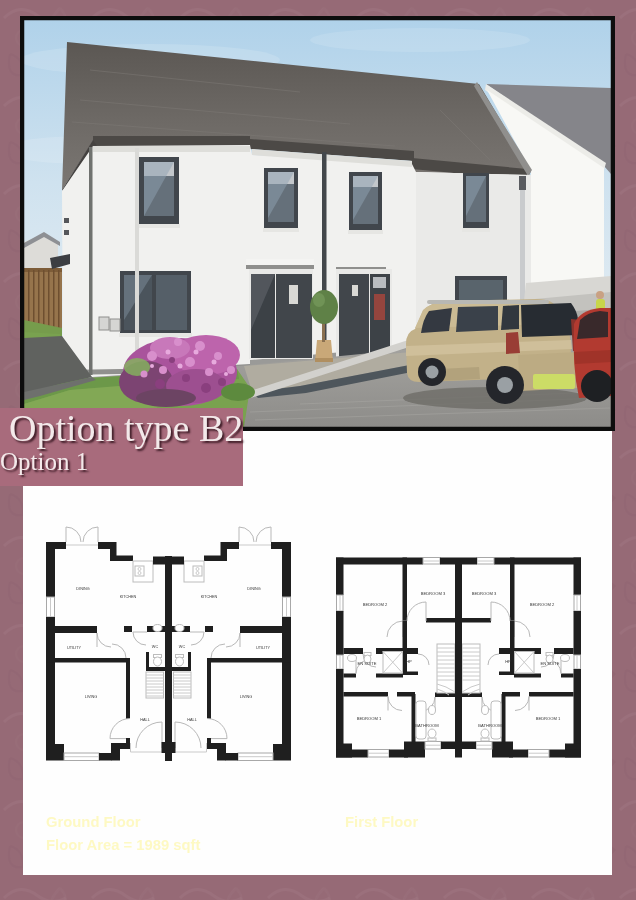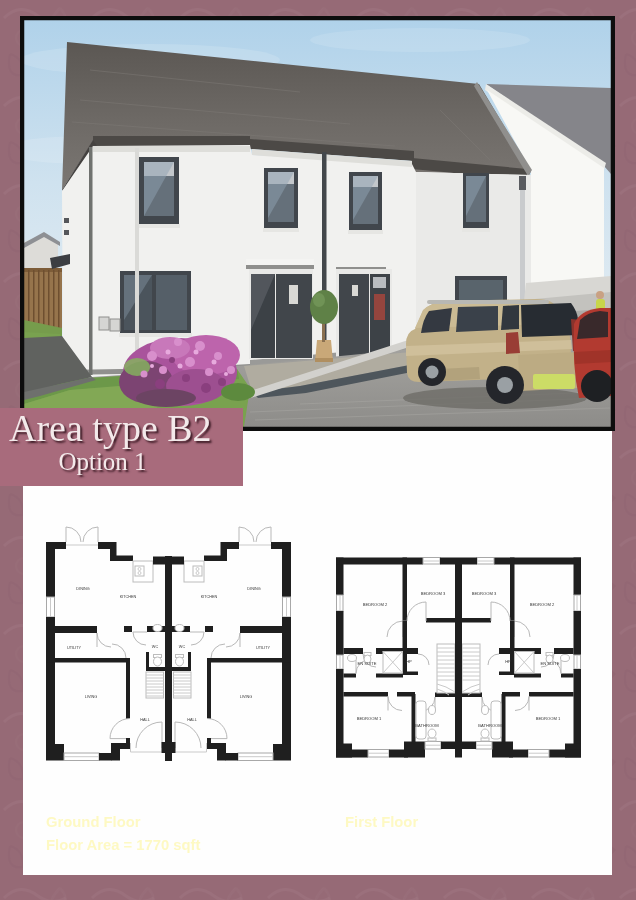--- a/index.html
+++ b/index.html
@@ -496,22 +496,22 @@
 
 <text class="lbl2" x="550" y="665">EN SUITE</text>
 
 <text class="lbl2" x="490" y="727">BATHROOM</text>
 
 <text class="lbl2" x="548" y="720">BEDROOM 1</text>
 </svg>
 
 <div id="banner"></div>
 
-<div class="bl1" style="position:absolute;left:9px;top:406px;font-family:'Liberation Serif',serif;font-size:38px;color:#f3e9ea;text-shadow:2px 2px 2px rgba(45,15,25,.85);white-space:nowrap">Area type B2</div>
-
-<div class="bl2" style="position:absolute;left:0;top:448px;width:205px;text-align:center;font-family:'Liberation Serif',serif;font-size:25px;color:#f3e9ea;text-shadow:2px 2px 2px rgba(45,15,25,.85)">Option 1</div>
+<div class="bl1" style="position:absolute;left:9px;top:406px;font-family:'Liberation Serif',serif;font-size:38px;color:#f3e9ea;text-shadow:2px 2px 2px rgba(45,15,25,.85);white-space:nowrap">Option type B2</div>
+
+<div class="bl2" style="position:absolute;left:0;top:448px;width:205px;text-align:left;font-family:'Liberation Serif',serif;font-size:25px;color:#f3e9ea;text-shadow:2px 2px 2px rgba(45,15,25,.85)">Option 1</div>
 
 <div class="cap" style="left:46px;top:814px">Ground Floor</div>
 
-<div class="cap" style="left:46px;top:837px">Floor Area = 1770 sqft</div>
+<div class="cap" style="left:46px;top:837px">Floor Area = 1989 sqft</div>
 
 <div class="cap" style="left:345px;top:814px">First Floor</div>
 </div>
 
 </body></html>

